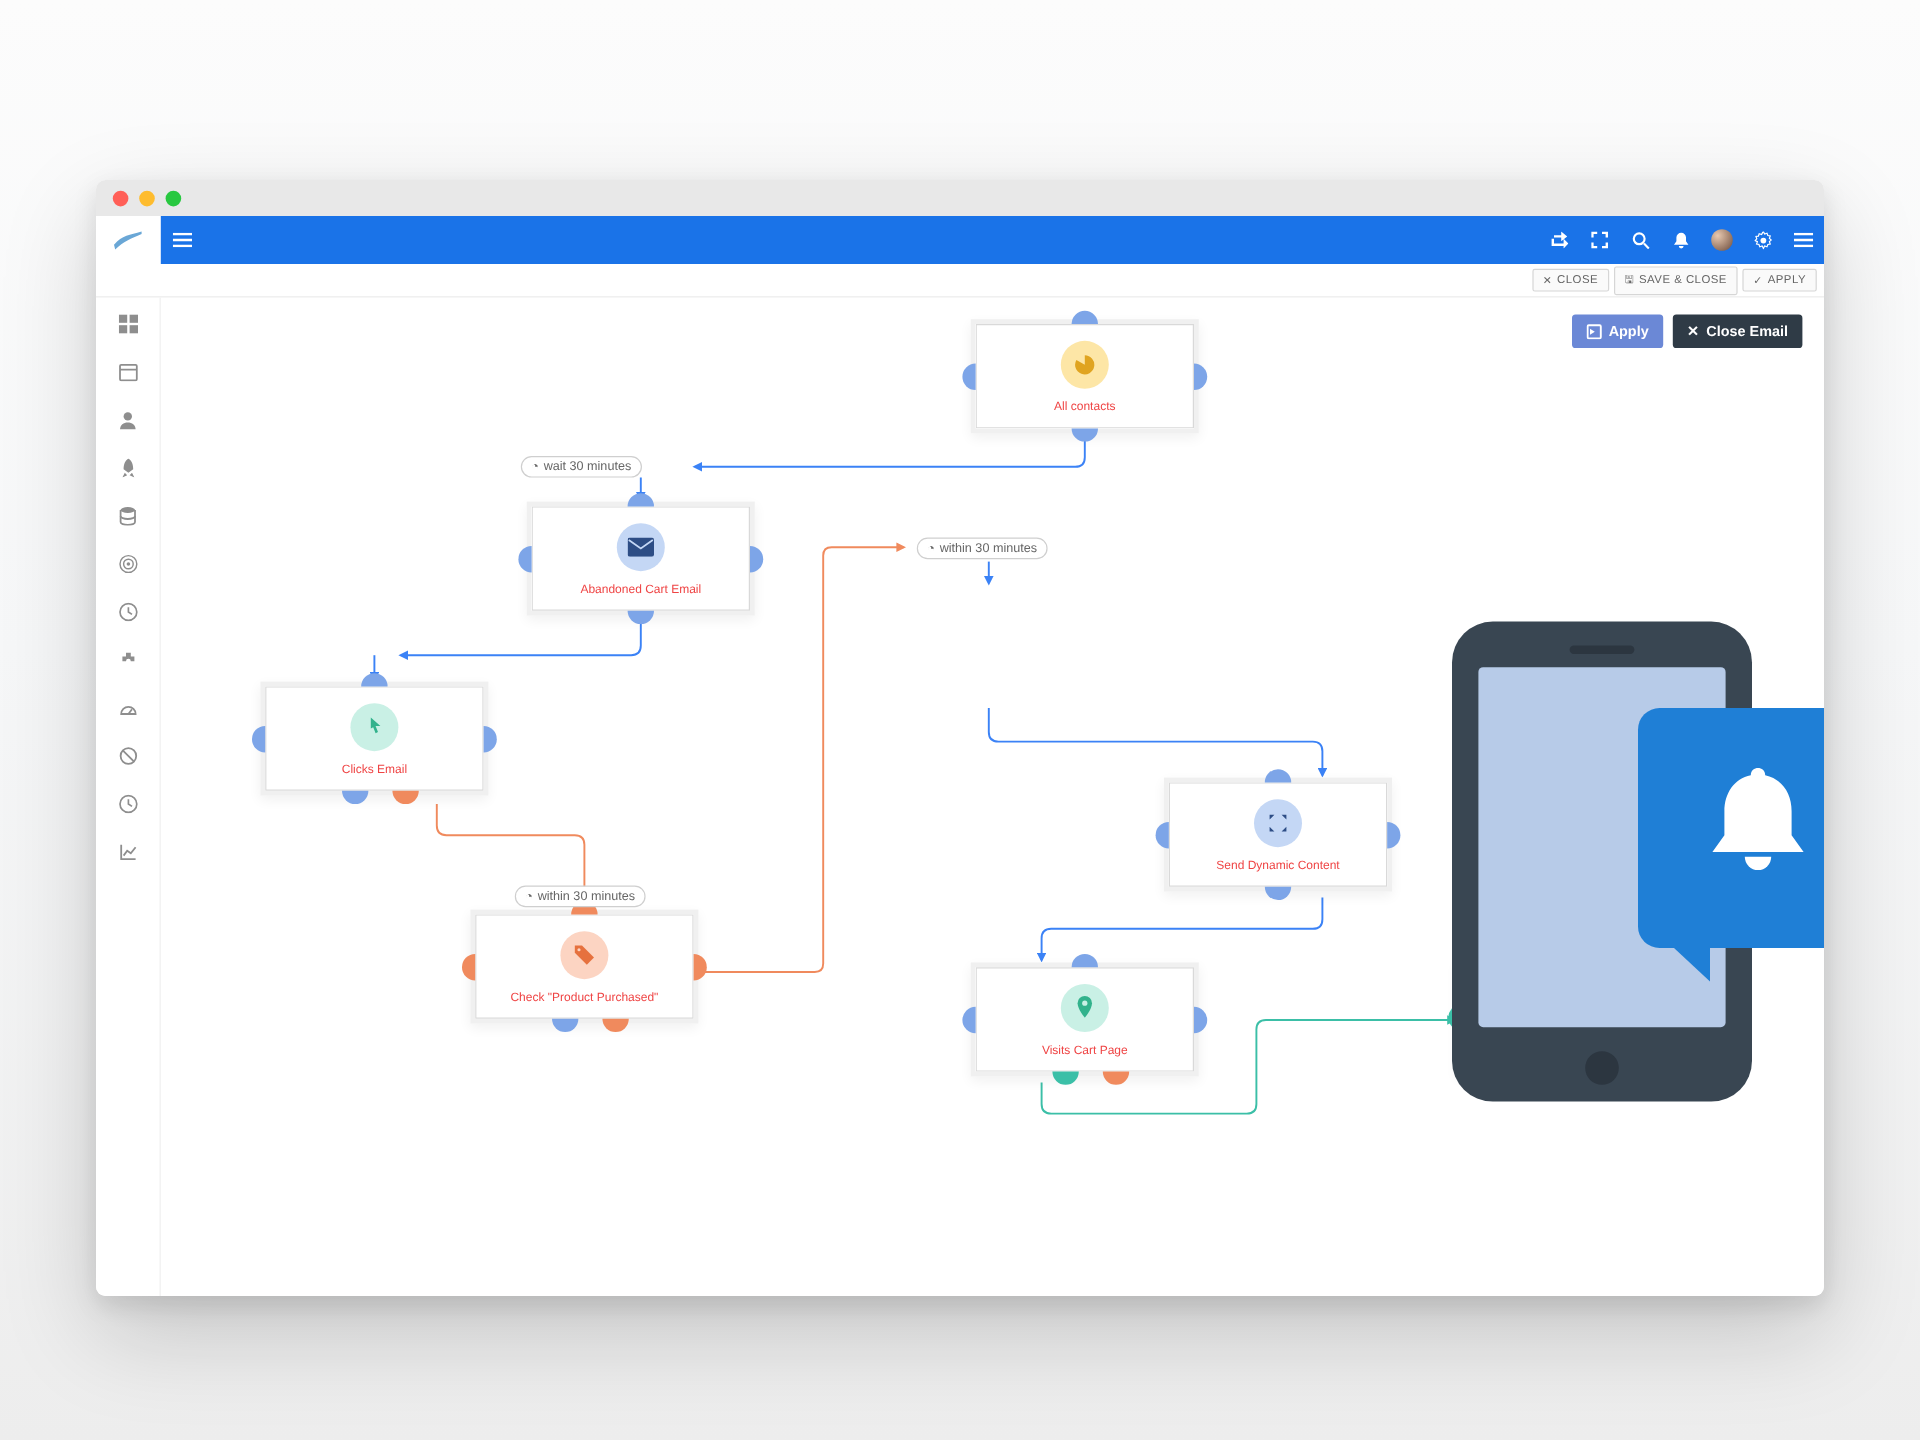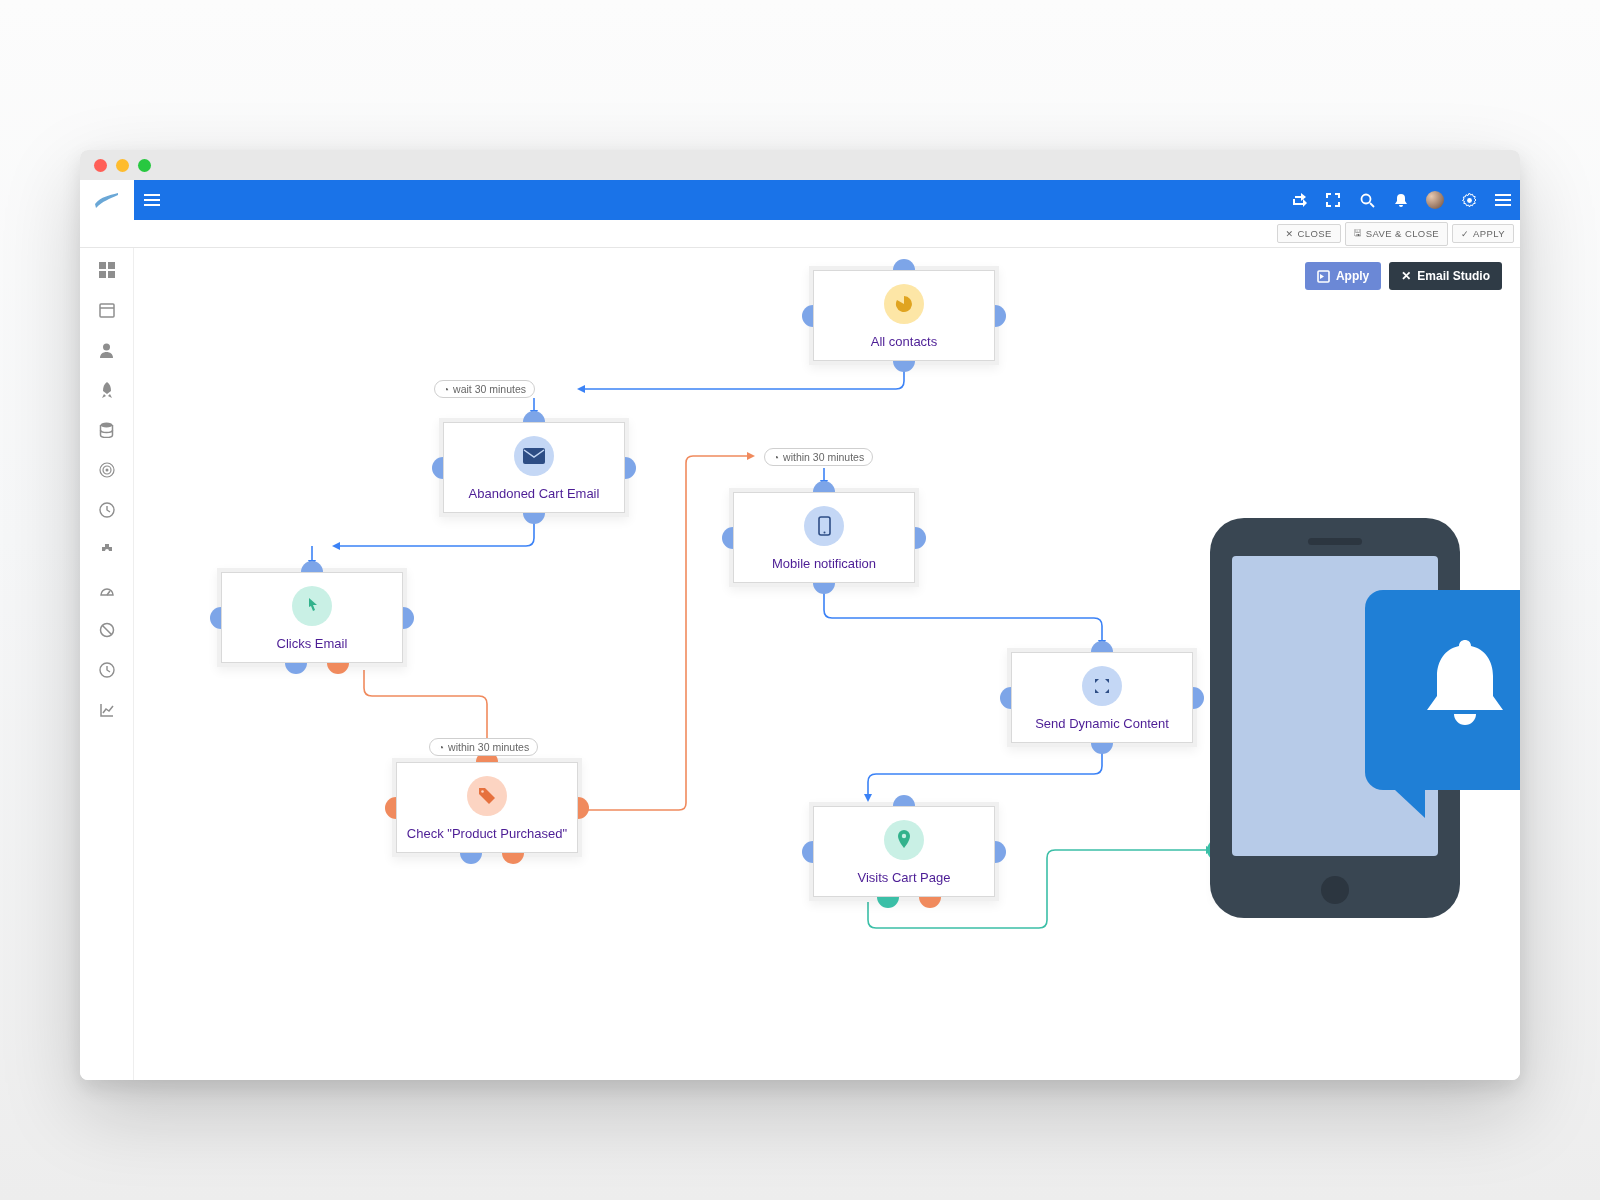--- a/index.html
+++ b/index.html
@@ -23,21 +23,21 @@
   .body { flex:1; display:flex; min-height:0; }
   .sidebar { width:54px; background:#fff; border-right:1px solid #eee; display:flex; flex-direction:column; align-items:center; padding-top:12px; gap:20px; }
   .sidebar .sicon { width:20px; height:20px; color:#8e8e8e; display:flex; align-items:center; justify-content:center; font-size:17px; cursor:pointer;}
   .canvas-wrap { flex:1; position:relative; background:#fff; }
   .studio-btns { position:absolute; top:14px; right:18px; display:flex; gap:8px; z-index:30;}
   .btn-apply { background:#6b88d6; color:#fff; border:none; font-size:12px; font-weight:600; padding:7px 12px; border-radius:3px; display:flex; align-items:center; gap:6px; cursor:pointer;}
   .btn-close { background:#2f3b46; color:#fff; border:none; font-size:12px; font-weight:600; padding:7px 12px; border-radius:3px; display:flex; align-items:center; gap:6px; cursor:pointer;}
   svg.connectors { position:absolute; inset:0; width:100%; height:100%; }
   .node { position:absolute; width:190px; background:#fff; border:4px solid #f0f0f0; box-shadow: 0 4px 10px rgba(0,0,0,.06), 0 0 0 1px #d9d9d9 inset; padding:14px 8px 12px; text-align:center; z-index:10; }
   .node .iconwrap { width:40px; height:40px; border-radius:50%; margin:0 auto 10px; display:flex; align-items:center; justify-content:center; }
-  .node .label { font-size:13px; color:#4c1d95; }
+  .node .label { font-size:10px; color:#ef4444; }
   .port { position:absolute; width:22px; height:11px; background:#7da5e8; border-radius:11px 11px 0 0; z-index:11;}
   .port.bottom{ border-radius:0 0 11px 11px;}
   .port.left  { width:11px; height:22px; border-radius:11px 0 0 11px;}
   .port.right { width:11px; height:22px; border-radius:0 11px 11px 0;}
   .port.orange{ background:#f08a5d; }
   .port.teal  { background:#3bbfa7; }
   .tag { position:absolute; font-size:10.5px; color:#666; background:#fff; border:1px solid #cfcfcf; border-radius:10px; padding:2px 8px; display:flex; align-items:center; gap:4px; z-index:12; white-space:nowrap;}
   .tag .clk { font-size:10px; }
 
   
@@ -200,21 +200,21 @@
       <div class="studio-btns">
         <button class="btn-apply">
           <svg width="13" height="13" viewBox="0 0 13 13">
               <rect x="1" y="1" width="11" height="11" rx="1" fill="none" stroke="#fff" stroke-width="1.6"></rect>
               <path d="M3 4v5l4-2.5z" fill="#fff"></path>
             </svg>
           <span>Apply</span>
         </button>
         <button class="btn-close">
           <span style="font-weight:700;">✕</span>
-            <span>Email Studio</span>
+            <span>Close Email</span>
         </button>
       </div>
 
       <svg class="connectors">
         <defs>
           <marker id="arr-blue" viewBox="0 0 8 8" refX="6" refY="4" markerWidth="5" markerHeight="5" orient="auto">
               <path d="M0 0L8 4L0 8z" fill="#3b82f6"></path>
             </marker>
           <marker id="arr-orange" viewBox="0 0 8 8" refX="6" refY="4" markerWidth="5" markerHeight="5" orient="auto">
               <path d="M0 0L8 4L0 8z" fill="#f08a5d"></path>
@@ -290,50 +290,37 @@
         <div class="iconwrap" style="background:#c4d7f5;">
           <svg width="22" height="16" viewBox="0 0 22 16">
               <rect width="22" height="16" rx="2" fill="#2d4d85"></rect>
               <path d="M1 2l10 7L21 2" stroke="#c4d7f5" stroke-width="1.5" fill="none"></path>
             </svg>
         </div>
         <div class="label">Abandoned Cart Email</div>
         <div class="port bottom" style="left:50%; bottom:-11px; transform:translateX(-50%);"></div>
       </div>
 
-      <div class="node" style="left:595px; top:240px;">
-        <div class="port" style="left:50%; top:-11px; transform:translateX(-50%);"></div>
-        <div class="port left" style="left:-11px; top:50%; transform:translateY(-50%);"></div>
-        <div class="port right" style="right:-11px; top:50%; transform:translateY(-50%);"></div>
-        <div class="iconwrap" style="background:#c4d7f5;">
-          <svg width="13" height="20" viewBox="0 0 13 20">
-              <rect x="1" y="1" width="11" height="18" rx="2" fill="none" stroke="#2d4d85" stroke-width="1.6"></rect>
-              <circle cx="6.5" cy="16.5" r="1" fill="#2d4d85"></circle>
-            </svg>
-        </div>
-        <div class="label">Mobile notification</div>
-        <div class="port bottom" style="left:50%; bottom:-11px; transform:translateX(-50%);"></div>
-      </div>
 
       <div class="node" style="left:258px; top:510px;">
         <div class="port orange" style="left:50%; top:-11px; transform:translateX(-50%);"></div>
         <div class="port left orange" style="left:-11px; top:50%; transform:translateY(-50%);"></div>
         <div class="port right orange" style="right:-11px; top:50%; transform:translateY(-50%);"></div>
         <div class="iconwrap" style="background:#fcd4c2;">
           <svg width="20" height="20" viewBox="0 0 20 20">
               <path d="M2 8V2h6l10 10-6 6L2 8z" fill="#e6713e"></path>
               <circle cx="5.5" cy="5.5" r="1.3" fill="#fcd4c2"></circle>
             </svg>
         </div>
         <div class="label">Check "Product Purchased"</div>
         <div class="port bottom" style="left:35%; bottom:-11px;"></div>
         <div class="port bottom orange" style="left:58%; bottom:-11px;"></div>
       </div>
 
-      <div class="node" style="left:873px; top:400px;">
+      <div class="node" style="left:836px; top:400px;">
         <div class="port" style="left:50%; top:-11px; transform:translateX(-50%);"></div>
         <div class="port left" style="left:-11px; top:50%; transform:translateY(-50%);"></div>
         <div class="port right" style="right:-11px; top:50%; transform:translateY(-50%);"></div>
         <div class="iconwrap" style="background:#c4d7f5;">
           <svg width="18" height="18" viewBox="0 0 18 18">
               <path d="M2 2h4L2 6V2zm14 0v4l-4-4h4zM2 16v-4l4 4H2zm14 0h-4l4-4v4z" fill="#2d4d85"></path>
             </svg>
         </div>
         <div class="label">Send Dynamic Content</div>
         <div class="port bottom" style="left:50%; bottom:-11px; transform:translateX(-50%);"></div>

